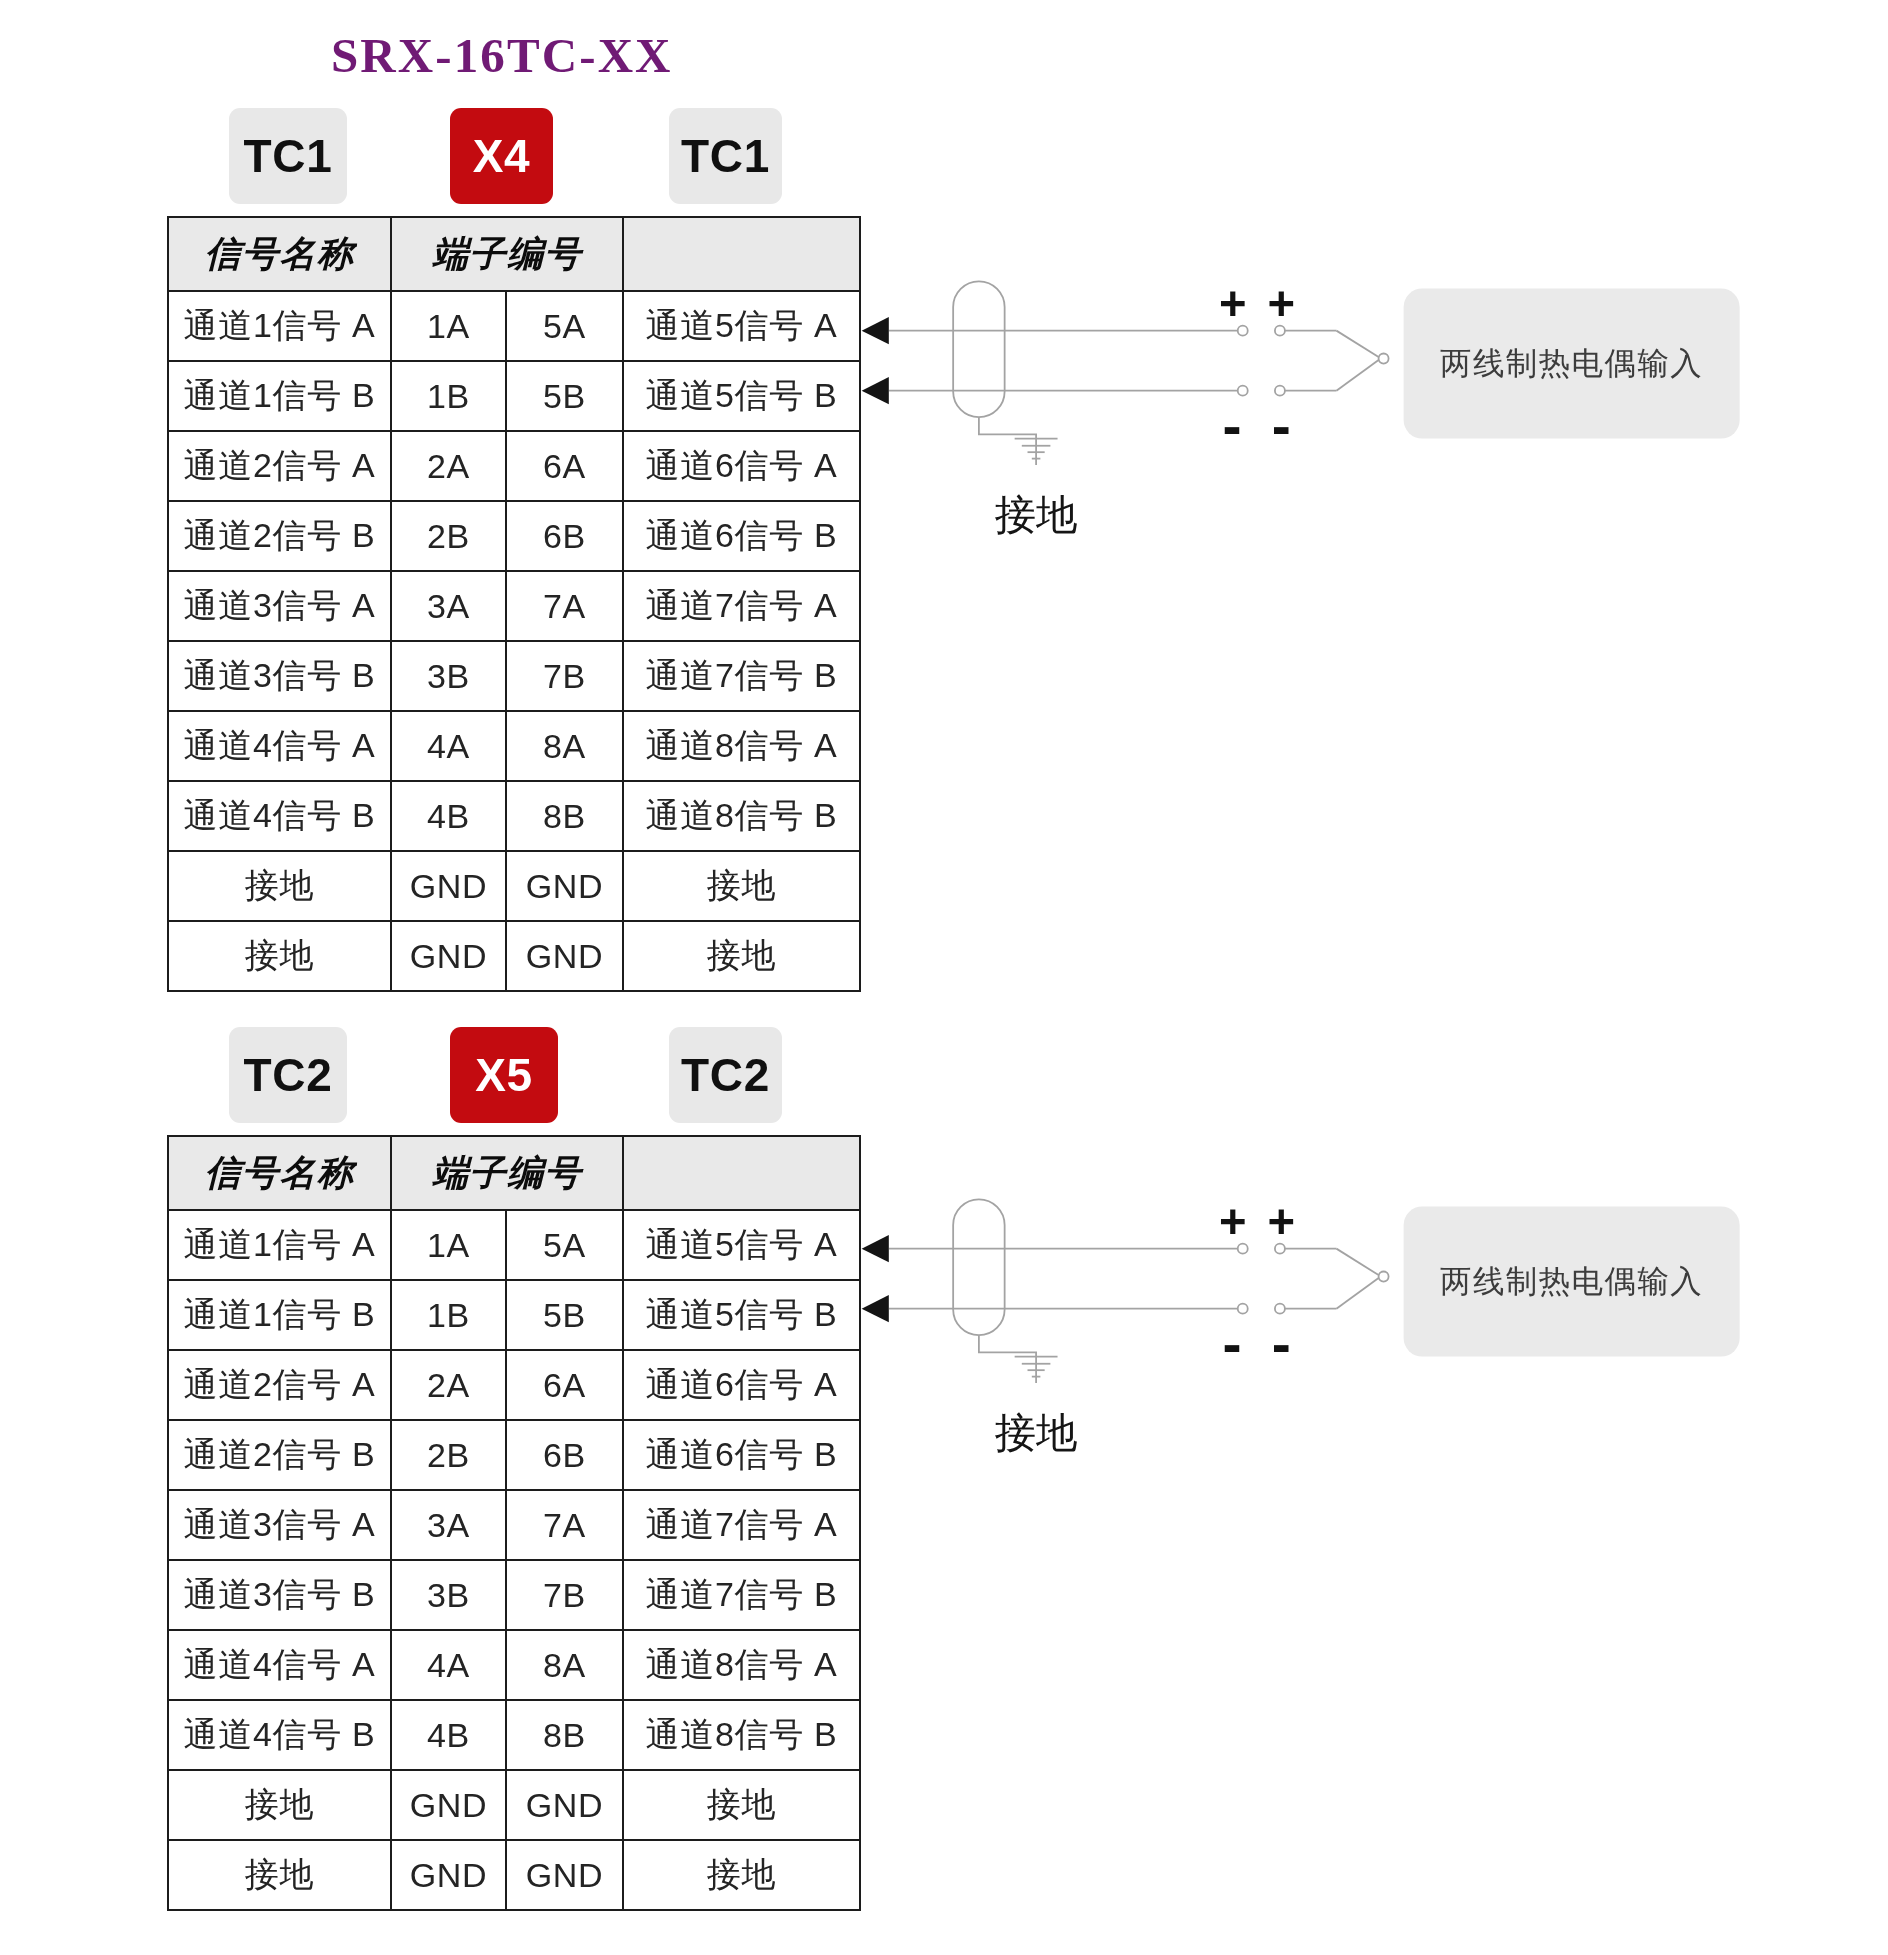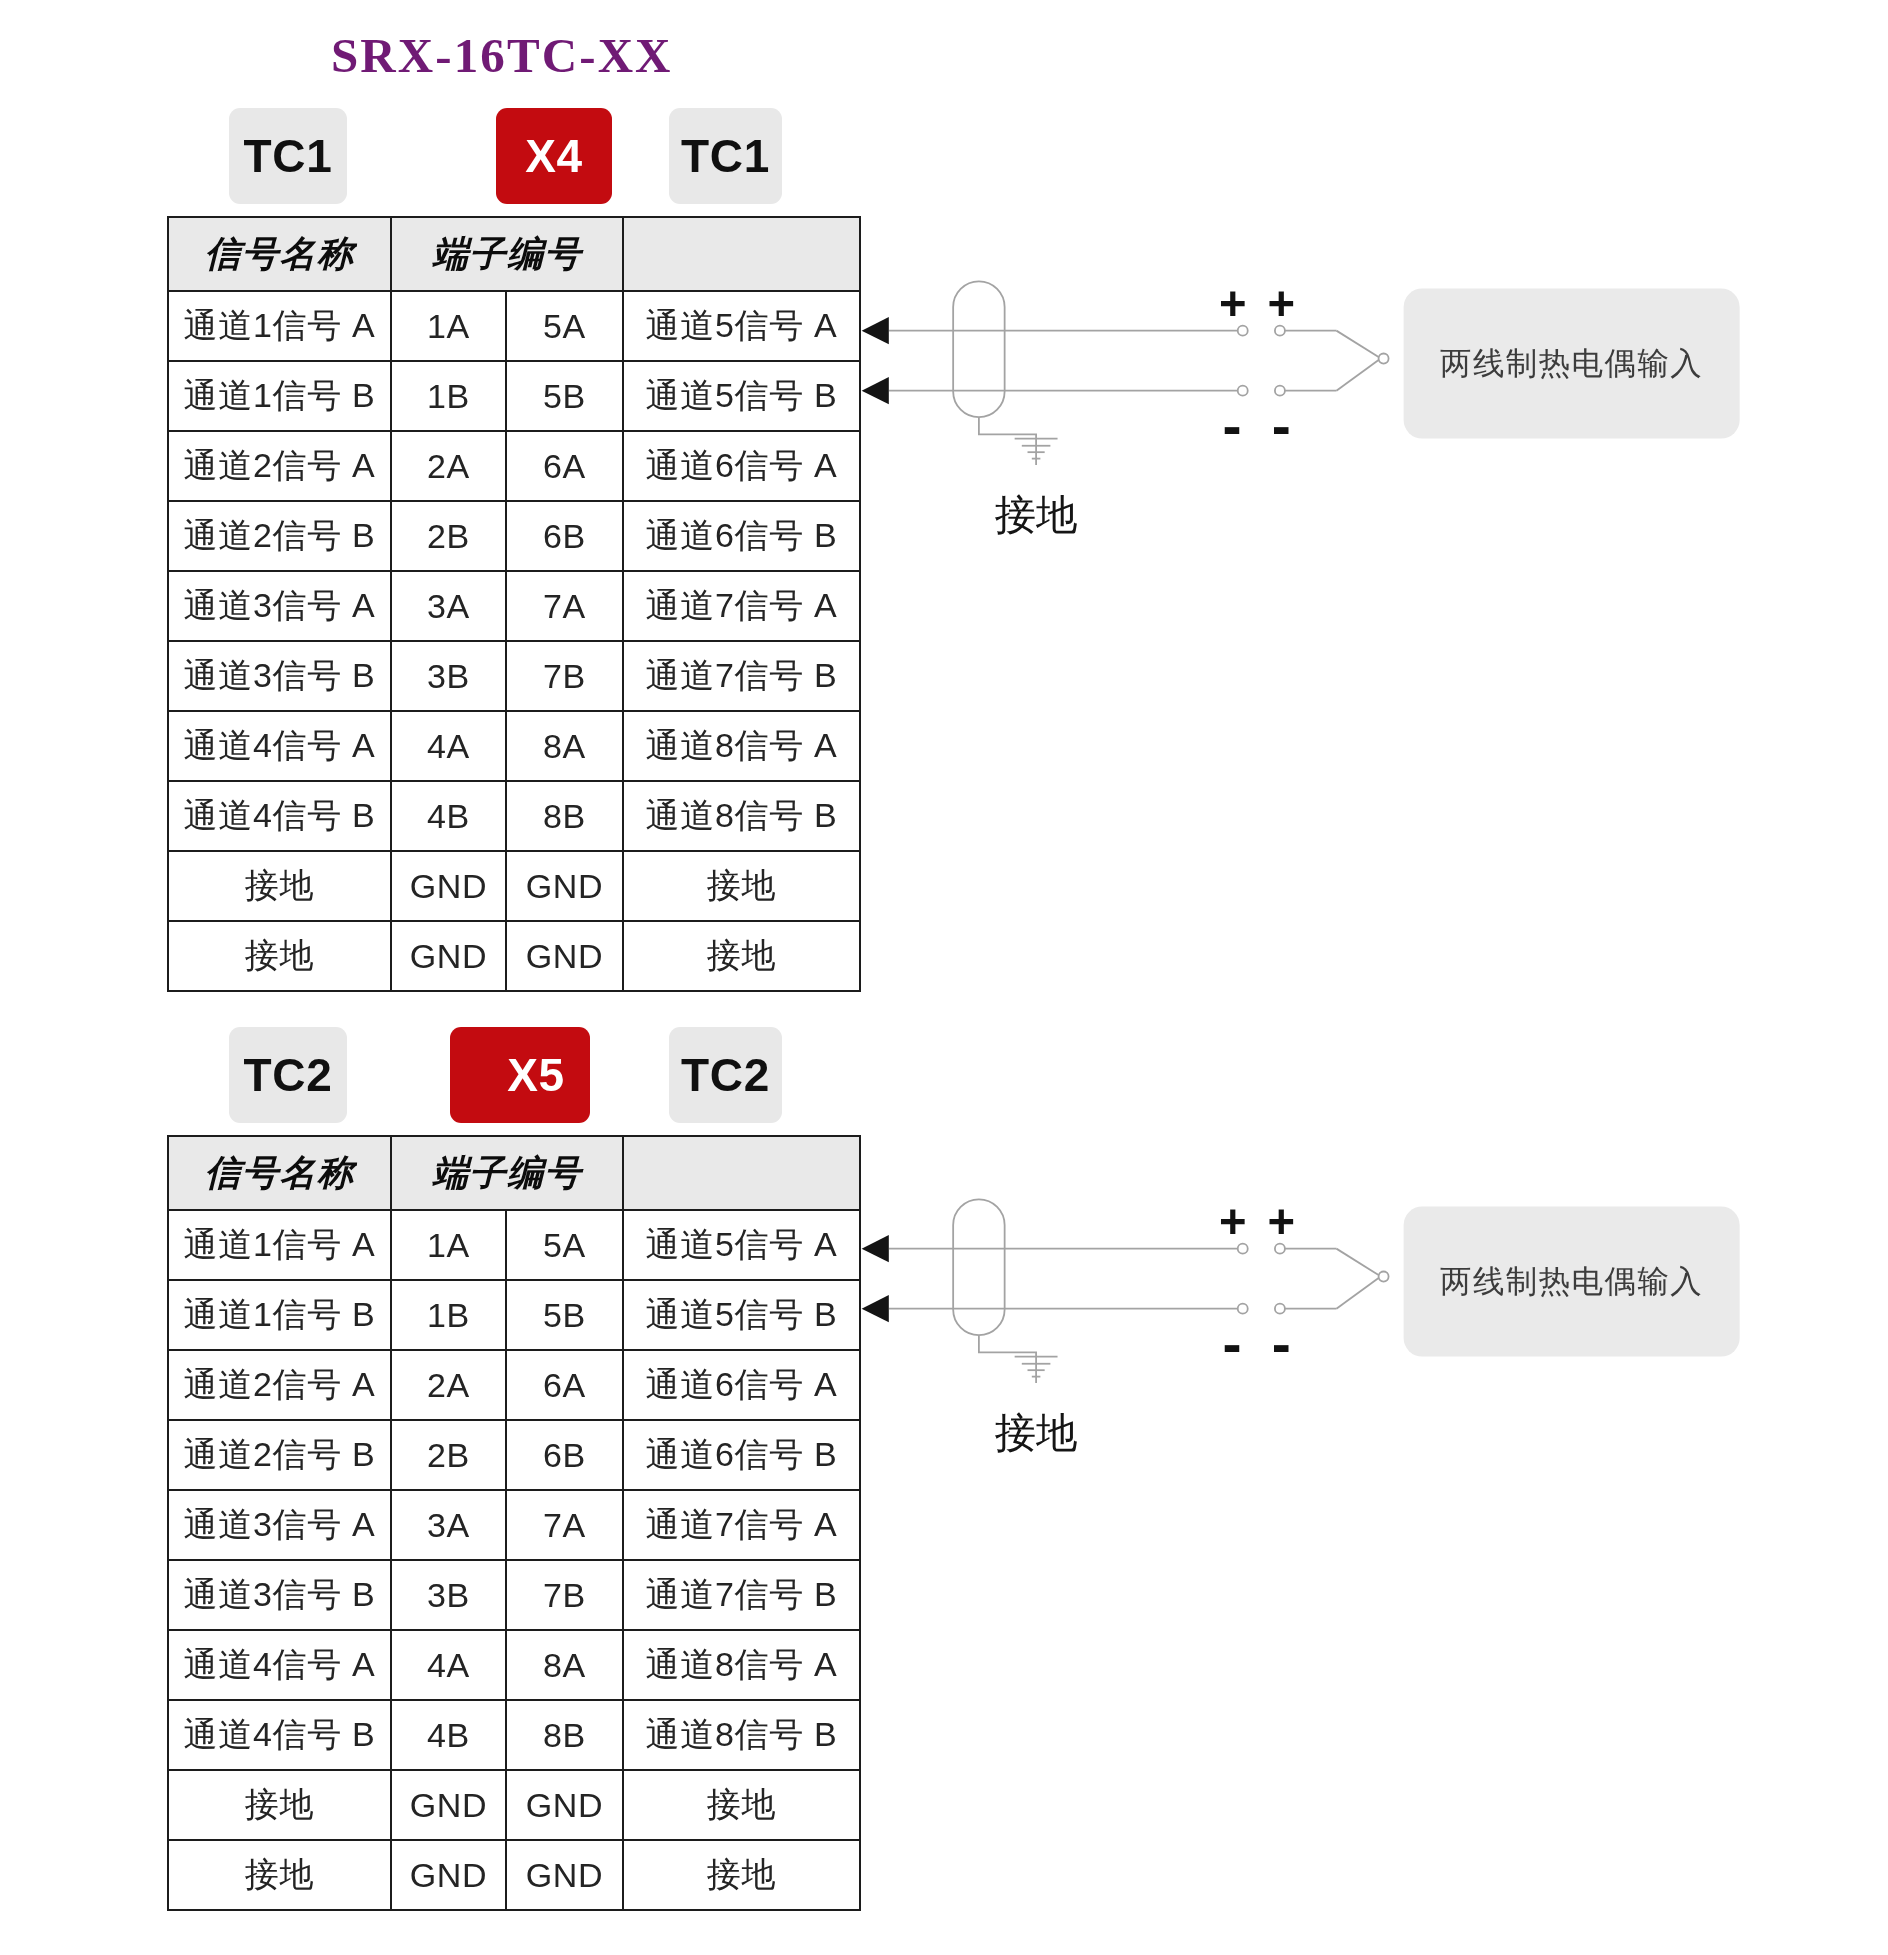--- a/index.html
+++ b/index.html
@@ -46,21 +46,21 @@
   .gnd-label{font-family:"DejaVu Serif",serif;font-size:58px;fill:#151515;}
   .box-label{font-family:"Liberation Sans",sans-serif;font-size:44px;fill:#3c3c3c;letter-spacing:2px;}
   .tc-box{fill:var(--box-gray,#eaeaea);}
 </style>
 </head>
 <body>
 
 <div class="page-title">SRX-16TC-XX</div>
 
 <div class="badge" style="left:229px;top:108px;width:118px;">TC1</div>
-<div class="badge red" style="left:450px;top:108px;width:116px;margin-left:46px;">X4</div>
+<div class="badge red" style="left:450px;top:108px;width:103px;">X4</div>
 <div class="badge" style="left:669px;top:108px;width:113px;">TC1</div>
 
 <table class="pin-table" style="top:216px;">
   <colgroup>
       <col style="width:223px">
       <col style="width:115px">
       <col style="width:117px">
       <col style="width:237px">
     </colgroup>
   <thead>
@@ -162,21 +162,21 @@
   <text class="sign plus" x="543" y="67" text-anchor="middle">+</text>
   <text class="sign plus" x="611" y="67" text-anchor="middle">+</text>
   <text class="sign minus" x="542" y="243" text-anchor="middle">-</text>
   <text class="sign minus" x="611" y="243" text-anchor="middle">-</text>
   <text class="gnd-label" x="268" y="360" text-anchor="middle">接地</text>
   <rect class="tc-box" x="782" y="23" width="470" height="210" rx="26" ry="26"></rect>
   <text class="box-label" x="1017" y="143" text-anchor="middle">两线制热电偶输入</text>
 </svg>
 
 <div class="badge" style="left:229px;top:1027px;width:118px;">TC2</div>
-<div class="badge red" style="left:450px;top:1027px;width:108px;padding-left:32px;">X5</div>
+<div class="badge red" style="left:450px;top:1027px;width:108px;">X5</div>
 <div class="badge" style="left:669px;top:1027px;width:113px;">TC2</div>
 
 <table class="pin-table" style="top:1135px;">
   <colgroup>
       <col style="width:223px">
       <col style="width:115px">
       <col style="width:117px">
       <col style="width:237px">
     </colgroup>
   <thead>

